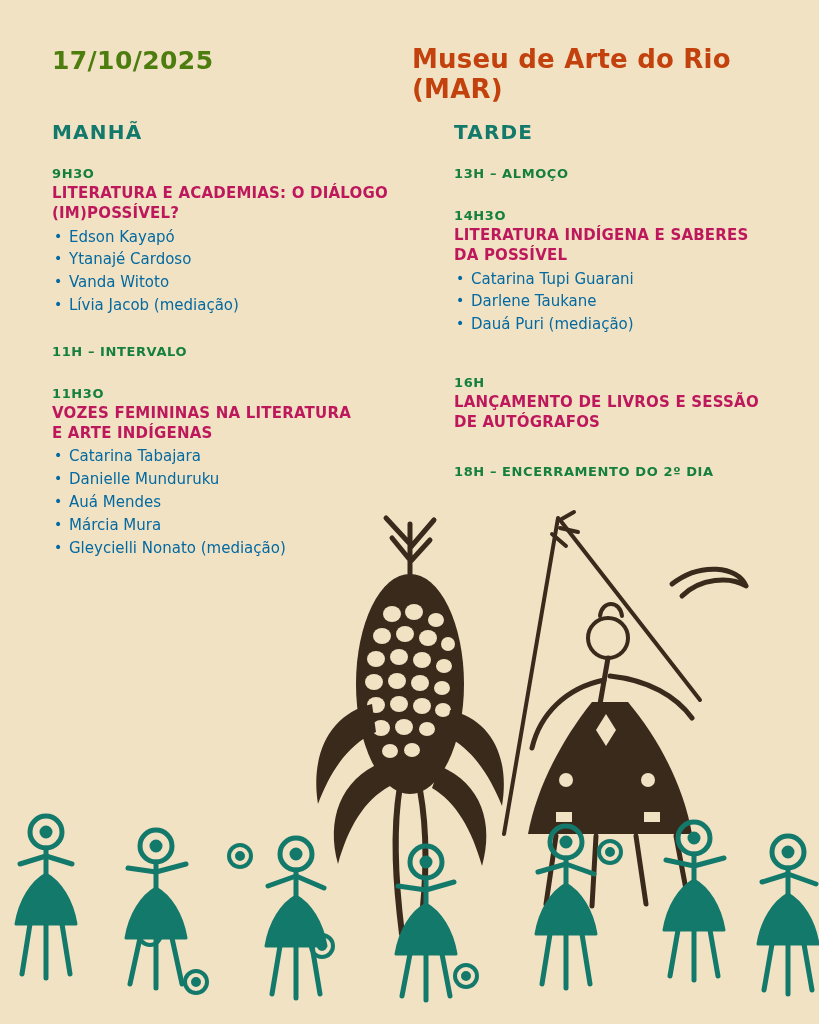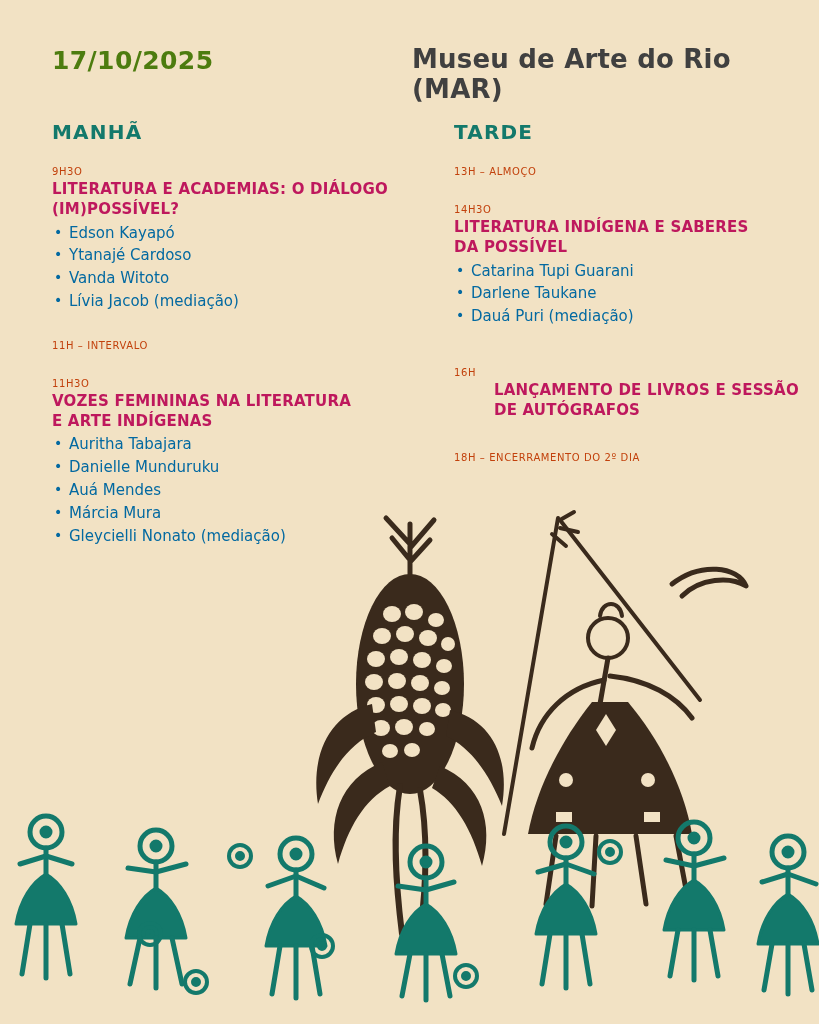--- a/index.html
+++ b/index.html
@@ -39,21 +39,21 @@
     color: #4d7c0f;
     font-family: "DejaVu Sans", sans-serif;
   }
   .header .venue {
     position: absolute;
     left: 412px;
     top: -2px;
     font-size: 26px;
     font-weight: bold;
     letter-spacing: 0.2px;
-    color: #404040;
+    color: #c2410c;
   }
 
   
   .col {
     position: absolute;
     top: 120px;
     width: 350px;
   }
   .col-left { left: 52px; }
   .col-right { left: 454px; }
@@ -62,24 +62,24 @@
     font-size: 20px;
     font-weight: bold;
     letter-spacing: 1.2px;
     color: #13796b;
     margin-bottom: 22px;
   }
 
   .block { margin-bottom: 19px; }
 
   .block .time {
-    font-size: 10px;
-    font-weight: normal;
+    font-size: 13px;
+    font-weight: bold;
     letter-spacing: 0.6px;
-    color: #c2410c;
+    color: #15803d;
     margin-bottom: 3px;
   }
   .block .title {
     font-size: 15px;
     font-weight: bold;
     letter-spacing: 0.2px;
     color: #be185d;
     line-height: 1.32;
     margin-bottom: 2px;
   }
@@ -148,21 +148,21 @@
       <div class="time">11H – INTERVALO</div>
     </div>
 
     <div class="spacer-sm"></div>
 
     <div class="block">
       <div class="time">11H3O</div>
       <div class="title" style="white-space:pre-line;">VOZES FEMININAS NA LITERATURA
 E ARTE INDÍGENAS</div>
       <ul>
-        <li>Auritha Tabajara</li>
+        <li>Catarina Tabajara</li>
         <li>Danielle Munduruku</li>
         <li>Auá Mendes</li>
         <li>Márcia Mura</li>
         <li>Gleycielli Nonato (mediação)</li>
       </ul>
     </div>
   </div>
 
   <div class="col col-right">
     <div class="col-title">TARDE</div>
@@ -181,21 +181,21 @@
         <li>Catarina Tupi Guarani</li>
         <li>Darlene Taukane</li>
         <li>Dauá Puri (mediação)</li>
       </ul>
     </div>
 
     <div class="spacer-sm" style="height:20px;"></div>
 
     <div class="block">
       <div class="time">16H</div>
-      <div class="title" style="white-space:pre-line;margin-left:40px;">LANÇAMENTO DE LIVROS E SESSÃO
+      <div class="title" style="white-space:pre-line;">LANÇAMENTO DE LIVROS E SESSÃO
 DE AUTÓGRAFOS</div>
     </div>
 
     <div class="spacer-sm" style="height:12px;"></div>
 
     <div class="block standalone">
       <div class="time">18H – ENCERRAMENTO DO 2º DIA</div>
     </div>
   </div>
 

